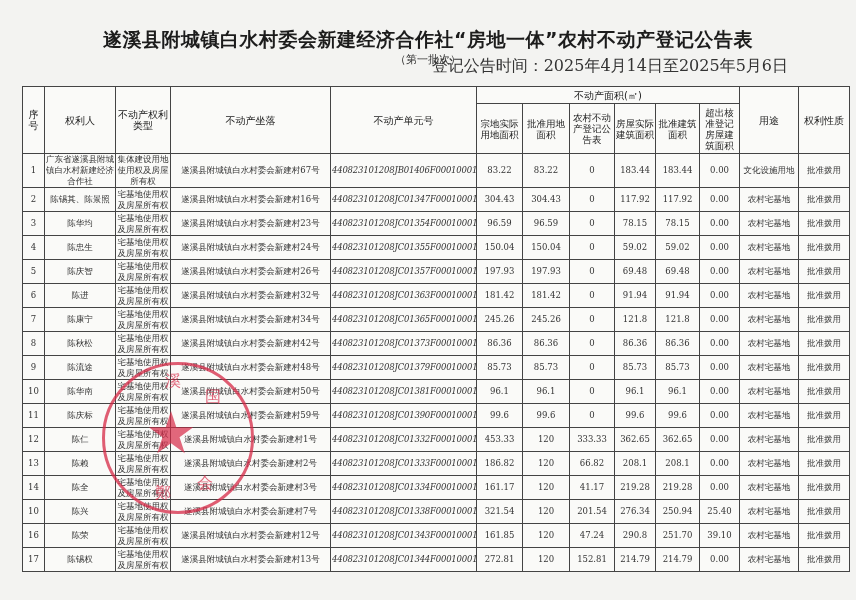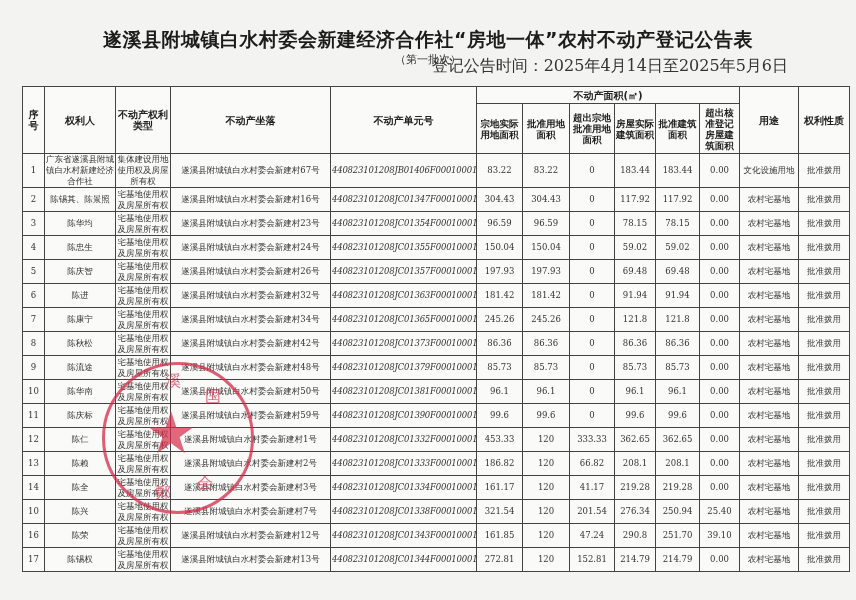--- a/index.html
+++ b/index.html
@@ -32,21 +32,21 @@
     background:#fafaf8;
   }
   table.register th, table.register td {
     border:1px solid #444;
     text-align:center; vertical-align:middle;
     padding:0 1px;
     line-height:11px;
     overflow:hidden;
   }
   table.register th {
-    font-weight:bold; font-size:10px;
+    font-weight:normal; font-size:10px;
     font-family:"DejaVu Sans","Liberation Sans",sans-serif;
     color:#222;
     margin-top:32px;
   }
   table.register th.small { font-size:9.5px; line-height:11px; }
   table.register td { font-size:8.5px; color:#333; }
   td.unit { font-size:7.5px; letter-spacing:-0.2px;font-style:italic; }
   td.type { font-size:8.5px; line-height:10px;margin-top:30px; }
   td.num { font-size:8.5px; }
   tr.hdr1 { height:17px; }
@@ -98,21 +98,21 @@
       <th rowspan="2">不动产权利类型</th>
       <th rowspan="2">不动产坐落</th>
       <th rowspan="2">不动产单元号</th>
       <th colspan="6">不动产面积(㎡)</th>
       <th rowspan="2">用途</th>
       <th rowspan="2">权利性质</th>
     </tr>
     <tr class="hdr2">
       <th class="small">宗地实际用地面积</th>
       <th class="small">批准用地面积</th>
-      <th class="small">超出宗地批准用地面积</th>
+      <th class="small">农村不动产登记公告表</th>
       <th class="small">房屋实际建筑面积</th>
       <th class="small">批准建筑面积</th>
       <th class="small">超出核准登记房屋建筑面积</th>
     </tr>
   </thead>
   <tbody id="rows-body">
   <tr class="row1">
         <td>1</td>
         <td class="type">广东省遂溪县附城镇白水村新建经济合作社</td>
         <td class="type">集体建设用地使用权及房屋所有权</td>

